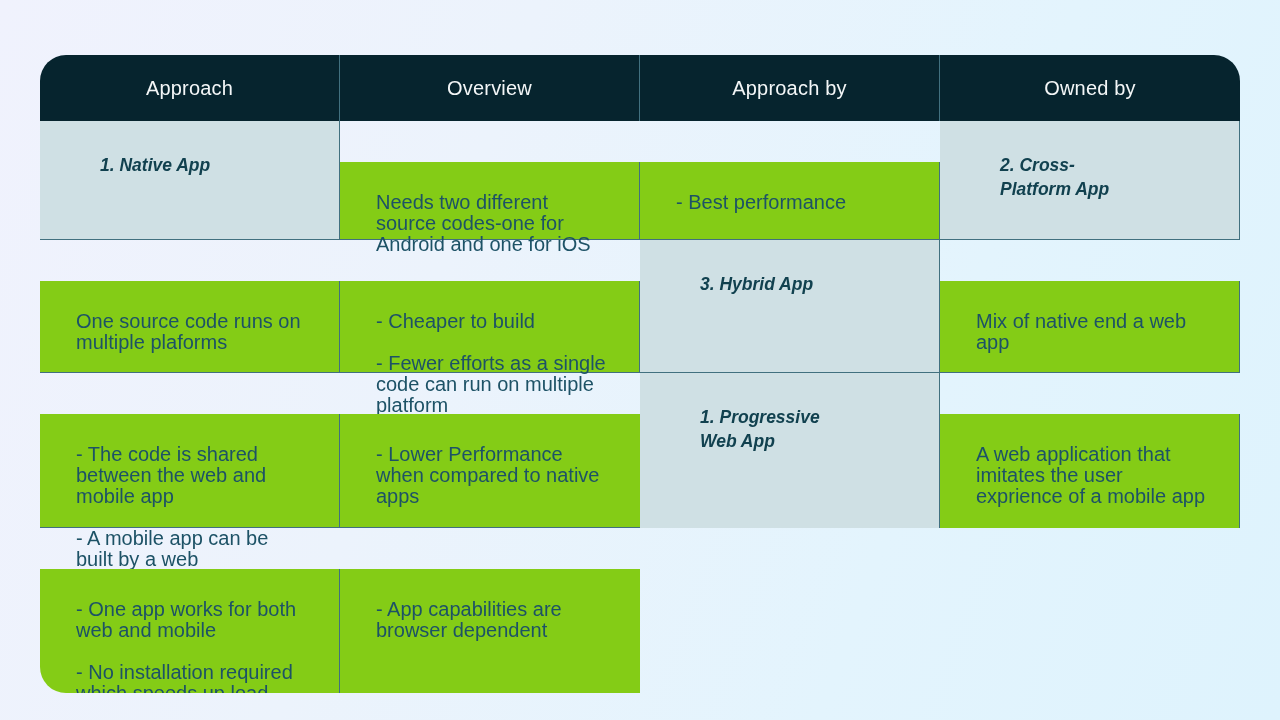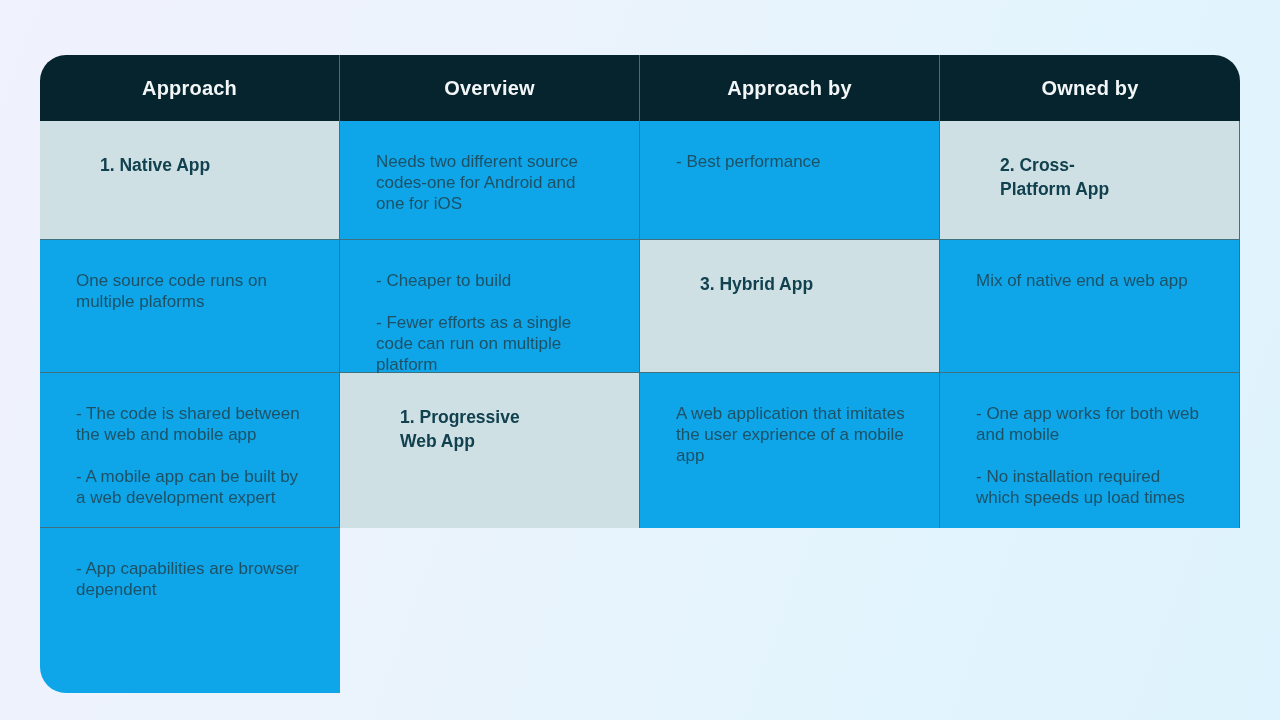--- a/index.html
+++ b/index.html
@@ -23,46 +23,48 @@
     border-radius: 26px;
     overflow: hidden;
     display: grid;
     grid-template-columns: 300px 300px 300px 300px;
     grid-template-rows: 66px 119px 133px 155px 165px;
     box-sizing: border-box;
   }
   .th {
     background: #06242e;
     color: #f3f6f7;
-    font-weight: bold;
+    font-weight: normal;
     font-size: 20px;
     letter-spacing: 0.2px;
     display: flex;
     align-items: center;
     justify-content: center;
     box-sizing: border-box;
   }
   .cell {
-    background: #0ea5e9;
+    background: #84cc16;
     color: #1d5266;
-    font-size: 17px;
+    font-size: 20px;
     line-height: 21px;
     padding: 30px 32px 0 36px;
     white-space: pre-line;
     box-sizing: border-box;
+    margin-top: 41px;
   }
   .approach-cell {
     background: #cfe0e4;
     color: #11414f;
     font-weight: bold;
     font-size: 17.5px;
     line-height: 24px;
     padding: 32px 88px 8px 60px;
     white-space: pre-line;
     box-sizing: border-box;
+    font-style: italic;
   }
   .col-b { border-right: 1px solid #41707f; }
   .row-b { border-bottom: 1px solid #41707f; }
 </style>
 </head>
 <body>
 
 <div class="card">
 
   <div class="th col-b">Approach</div>
@@ -79,20 +81,21 @@
   <div class="cell col-b row-b">One source code runs on multiple plaforms</div>
   <div class="cell col-b row-b">- Cheaper to build
 
 - Fewer efforts as a single code can run on multiple platform</div>
 
   <div class="approach-cell col-b row-b">3. Hybrid App</div>
   <div class="cell col-b row-b">Mix of native end a web app</div>
   <div class="cell col-b row-b">- The code is shared between the web and mobile app
 
 - A mobile app can be built by a web development expert</div>
+  <div class="cell row-b">- Lower Performance when compared to native apps</div>
 
   <div class="approach-cell col-b">1. Progressive
 Web App</div>
   <div class="cell col-b">A web application that imitates the user exprience of a mobile app</div>
   <div class="cell col-b">- One app works for both web and mobile
 
 - No installation required which speeds up load times</div>
   <div class="cell">- App capabilities are browser dependent</div>
 </div>
 

